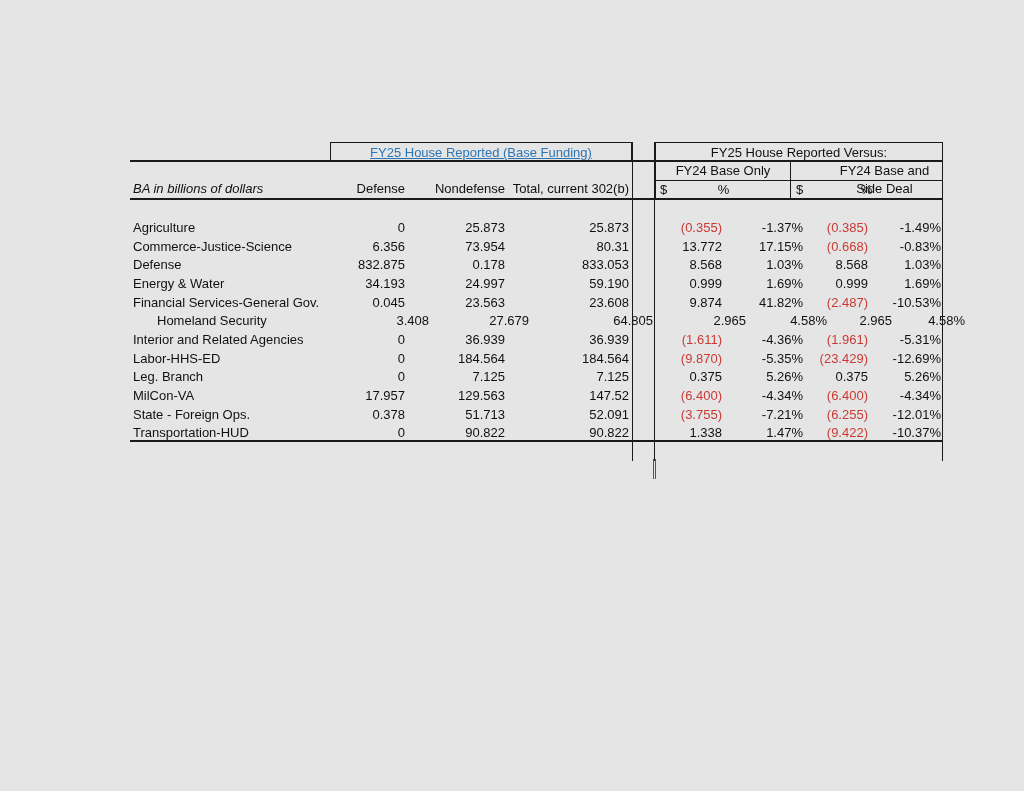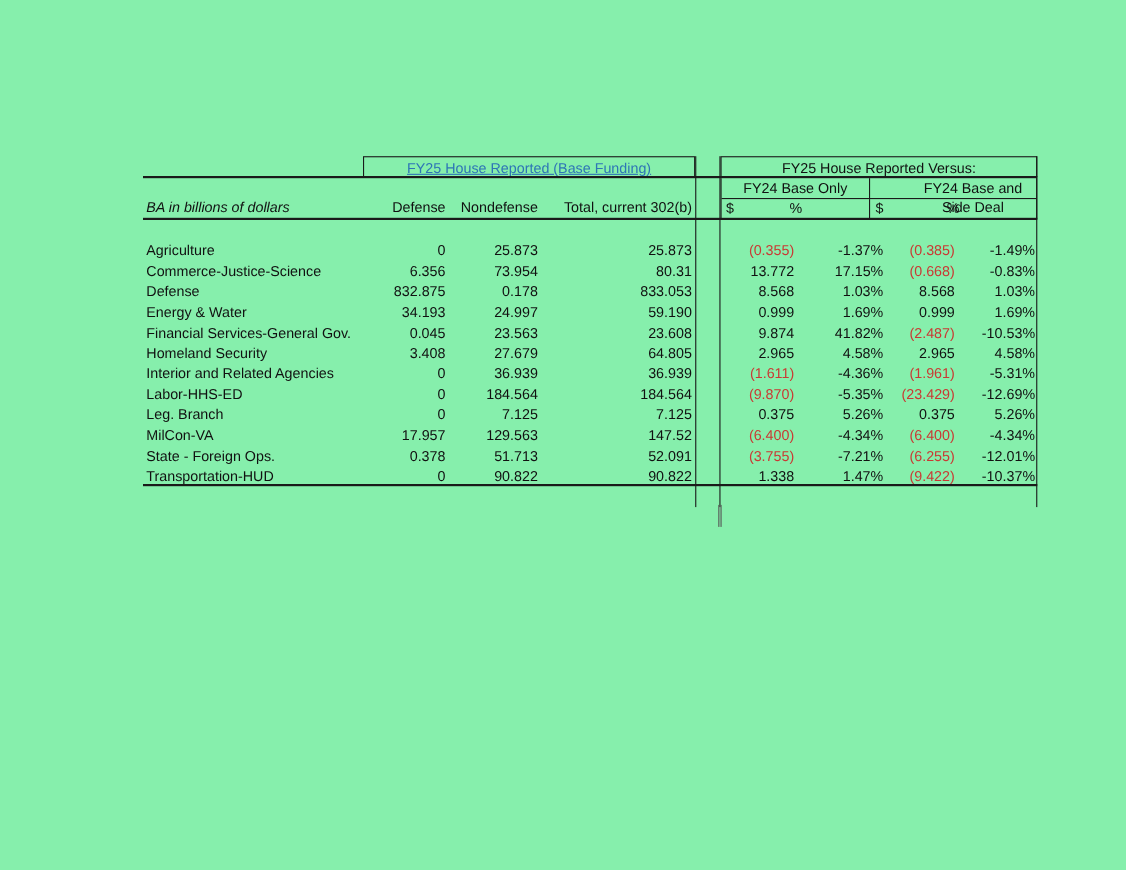--- a/index.html
+++ b/index.html
@@ -1,17 +1,17 @@
 <!DOCTYPE html>
 <html style="--neg: #c93a34; --blue: #2e75b6; --text: #111111; --border: #1a1a1a;"><head>
 <meta charset="utf-8">
 <style>
   html, body { margin:0; padding:0; background:#ffffff; }
   .sheet {
-    position:relative; width:1024px; height:791px; background:#86efac;
+    position:relative; width:1024px; height:791px; background:#e5e5e5;
     font-family:"Liberation Sans", sans-serif; font-size:13px; color:var(--text,#111);
     overflow:hidden;
   }
   .hline { position:absolute; background:var(--border,#1a1a1a); }
   .vline { position:absolute; background:var(--border,#1a1a1a); width:1px; }
 
   
   .gbox {
     position:absolute; border:1px solid var(--border,#1a1a1a);
     text-align:center; line-height:19px; height:19px; box-sizing:border-box;
@@ -34,21 +34,21 @@
   .g1-pct { left:0; width:135px; text-align:center; }
   .g2-dollar { left:140px; }
   .g2-pct { left:135px; width:151px; text-align:center; }
 
   
   .row { position:absolute; left:130px; width:813px; height:18px; }
   .cell { position:absolute; top:0; height:18px; line-height:18px; white-space:nowrap; }
   .r { text-align:right; }
   .name   { left:3px; }
   .def    { left:175px; width:100px; }
-  .nondef { left:259px; width:100px;text-align:right; }
+  .nondef { left:275px; width:100px;text-align:right; }
   .total  { left:377px; width:122px; }
   .d1 { left:528px; width:64px; }
   .p1 { left:607px; width:66px; }
   .d2 { left:660px; width:78px; }
   .p2 { left:738px; width:73px; }
   .neg { color:var(--neg,#c93a34); }
   .ppad { padding-right:5px; }
   .italic { font-style:italic; }
   .totals-row .name, .totals-row .def, .totals-row .nondef, .totals-row .total { font-weight:bold; }
 
@@ -140,21 +140,21 @@
       <div class="row" style="top: 293.6px;">
     <span class="cell name">Financial Services-General Gov.</span>
     <span class="cell def r">0.045</span>
     <span class="cell nondef r">23.563</span>
     <span class="cell total r">23.608</span>
     <span class="cell d1 r money ppad">9.874</span>
     <span class="cell p1 r">41.82%</span>
     <span class="cell d2 r money neg">(2.487)</span>
     <span class="cell p2 r">-10.53%</span>
   </div>
-      <div class="row" style="top: 312.25px;">
+      <div class="row" style="top: 312.25px; margin-left: 24px;">
     <span class="cell name">Homeland Security</span>
     <span class="cell def r">3.408</span>
     <span class="cell nondef r">27.679</span>
     <span class="cell total r">64.805</span>
     <span class="cell d1 r money ppad">2.965</span>
     <span class="cell p1 r">4.58%</span>
     <span class="cell d2 r money ppad">2.965</span>
     <span class="cell p2 r">4.58%</span>
   </div>
       <div class="row" style="top: 330.9px;">

